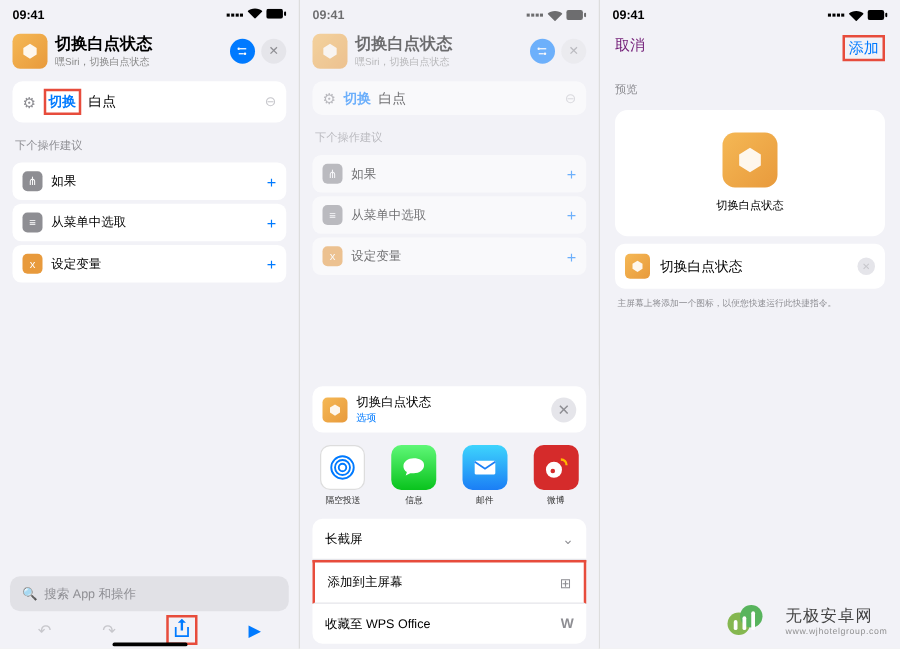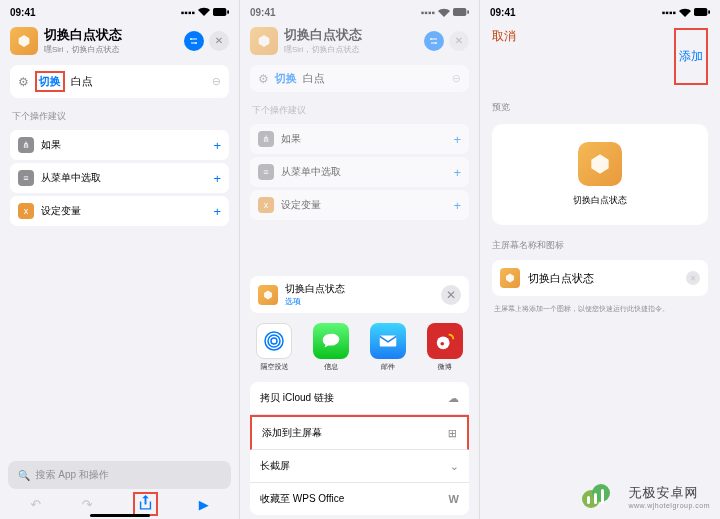--- a/index.html
+++ b/index.html
@@ -43,22 +43,22 @@
 .sheet-header .x{margin-left:auto;color:#8e8e93;font-size:12px}
 .share-apps{display:flex;justify-content:space-around;padding:10px 6px 6px}
 .app{display:flex;flex-direction:column;align-items:center;gap:3px}
 .app-ico{width:36px;height:36px;border-radius:8px;display:flex;align-items:center;justify-content:center}
 .app-lbl{font-size:7px;color:#333}
 .sheet-list{background:#fff;margin:4px 10px;border-radius:8px}
 .sheet-item{display:flex;align-items:center;padding:9px 10px;font-size:10px;border-bottom:0.5px solid #e5e5ea}
 .sheet-item:last-child{border-bottom:none}
 .sheet-item .ri{margin-left:auto;color:#8e8e93;font-size:11px}
 .s3-top{display:flex;justify-content:space-between;padding:8px 12px;font-size:12px}
-.s3-top .cancel{color:#c2410c}
-.s3-top .add{color:#007aff;font-weight:500;padding:18px 3px}
+.s3-top .cancel{color:#701a75}
+.s3-top .add{color:#007aff;font-weight:500;padding:0 3px}
 .preview{margin:6px 12px;background:#fff;border-radius:10px;padding:18px 10px;display:flex;flex-direction:column;align-items:center;gap:8px}
 .preview .nm{font-size:9px}
 .name-row{margin:4px 12px;background:#fff;border-radius:8px;display:flex;align-items:center;padding:8px;gap:8px;font-size:11px}
 .name-row .clr{margin-left:auto;color:#c7c7cc;font-size:12px}
 .hint{font-size:7px;color:#8e8e93;padding:4px 14px;line-height:1.4}
 .watermark{position:absolute;bottom:8px;right:10px;display:flex;align-items:center;gap:17px;opacity:0.92}
 .watermark .logo{width:30px;height:30px;position:relative}
 .watermark .txt{font-size:13px;font-weight:500;color:#333;letter-spacing:1px}
 .watermark .url{font-size:7px;color:#888;letter-spacing:0.5px}
 .dim{opacity:0.55}
@@ -254,30 +254,26 @@
                 <circle cx="10" cy="14" r="7" fill="#fff"></circle>
                 <circle cx="9" cy="15" r="2" fill="#d52b2b"></circle>
                 <path d="M16 5c3 0 5 2 5 5" stroke="#ffb800" stroke-width="2" fill="none"></path>
               </svg>
             </div>
             <span class="app-lbl">微博</span>
           </div>
       </div>
       <div class="sheet-list">
         <div class="sheet-item">
-            <span>拷贝 iCloud 链接</span>
-            <span class="ri">☁</span>
+            <span>长截屏</span>
+            <span class="ri">⌄</span>
           </div>
         <div class="sheet-item red-box">
             <span>添加到主屏幕</span>
             <span class="ri">⊞</span>
-          </div>
-        <div class="sheet-item">
-            <span>长截屏</span>
-            <span class="ri">⌄</span>
           </div>
         <div class="sheet-item">
             <span>收藏至 WPS Office</span>
             <span class="ri" style="font-weight:700">W</span>
           </div>
       </div>
     </div>
   </div>
 
   <div class="screen" style="background:#f2f2f7">
@@ -300,21 +296,20 @@
     </div>
     <div class="section-label">预览</div>
     <div class="preview">
       <div class="shortcut-icon lg">
           <svg viewBox="0 0 24 24">
             <path d="M12 3L4 8v8l8 5 8-5V8z M12 8l-5 3v2l5 3 5-3v-2z" fill="#fff" opacity="0.9"></path>
           </svg>
         </div>
       <div class="nm">切换白点状态</div>
     </div>
-    <div class="section-label">主屏幕名称和图标</div>
     <div class="name-row">
       <div class="shortcut-icon sm">
           <svg viewBox="0 0 24 24">
             <path d="M12 3L4 8v8l8 5 8-5V8z" fill="#fff" opacity="0.9"></path>
           </svg>
         </div>
       <span>切换白点状态</span>
       <span class="clr circ-btn gray-circ" style="width:14px;height:14px;font-size:8px">✕</span>
     </div>
     <div class="hint">主屏幕上将添加一个图标，以便您快速运行此快捷指令。</div>

